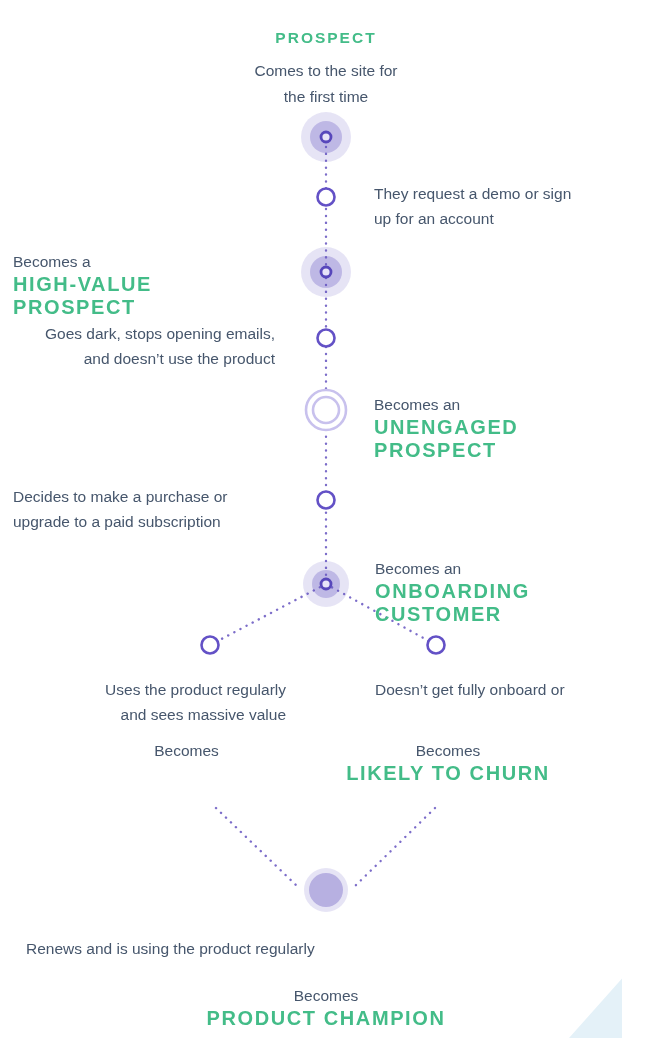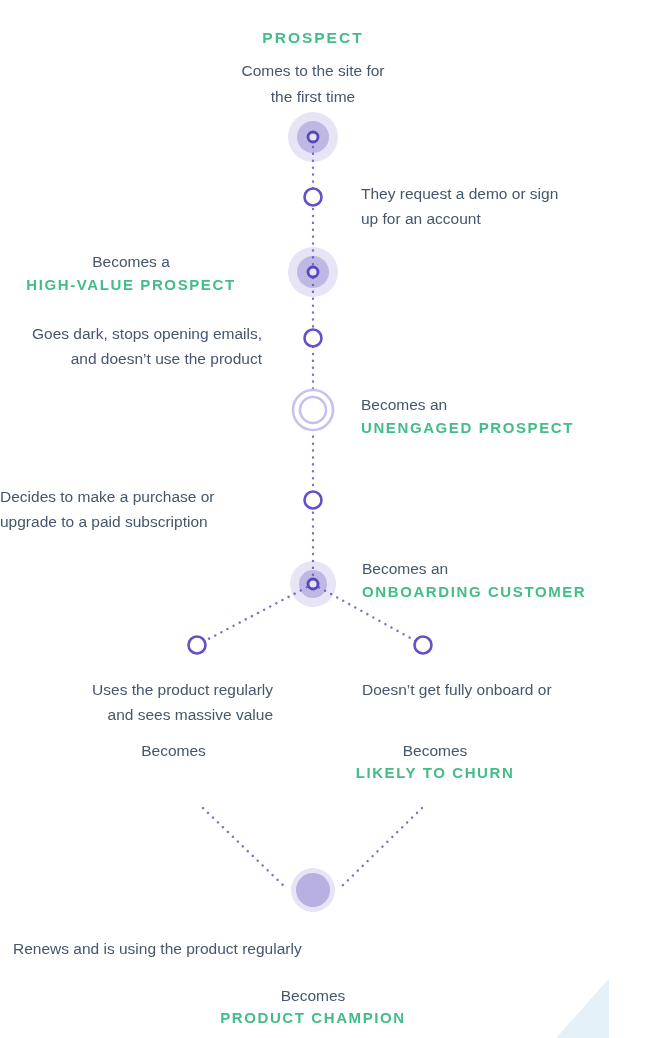--- a/index.html
+++ b/index.html
@@ -1,40 +1,40 @@
 <!DOCTYPE html>
 <html><head>
 <meta charset="utf-8">
 <style>
   html,body{margin:0;padding:0;background:#fff;}
   .canvas{
     position:relative;width:609px;height:1038px;background:#ffffff;overflow:hidden;
-    font-family:"Liberation Sans","DejaVu Sans",sans-serif;color:#46566C;
+    font-family:"Liberation Sans","DejaVu Sans",sans-serif;color:#46566C;margin-left:13px;
   }
   .art{position:absolute;left:0;top:0;width:672px;height:1038px;}
   
   .dotline{stroke:#6554C0;stroke-width:2.4;stroke-linecap:round;stroke-dasharray:0.1 6.8;fill:none;opacity:.85;}
   
   .halo-o{fill:rgba(101,84,192,.16);}
   .halo-m{fill:rgba(101,84,192,.30);}
   .halo-c{fill:#E7E3F8;stroke:#5747BB;stroke-width:2.8;}
   .ring{fill:#ffffff;stroke:#6351C6;stroke-width:2.6;}
   .dring{fill:#ffffff;stroke:#C8C1ED;stroke-width:2.6;}
   .final-i{fill:rgba(101,84,192,.36);}
   .tri{fill:#E4F1F8;}
   
   .txt{position:absolute;font-size:15.5px;line-height:25px;}
-  .status{color:#43BC88;font-weight:700;font-size:15px;letter-spacing:1.6px;}
+  .status{color:#43BC88;font-weight:700;font-size:20px;letter-spacing:1.6px;}
   .stage{line-height:23px;}
   .becomes-blk{line-height:22px;}
   #header{left:113px;top:25px;width:400px;text-align:center;}
   #header .status{display:block;letter-spacing:2px;margin-bottom:8px;font-size:15.5px;}
   #header div{line-height:26px;}
   #note-demo{left:361px;top:181px;}
-  #stage-highvalue{left:0;top:250px;width:262px;text-align:center;}
+  #stage-highvalue{left:0;top:250px;width:262px;text-align:left;}
   #note-goesdark{left:0;top:321px;width:262px;text-align:right;}
   #stage-unengaged{left:361px;top:393px;}
   #note-purchase{left:0;top:484px;width:263px;text-align:left;}
   #stage-onboarding{left:362px;top:557px;}
   #branch-left-desc{left:0;top:677px;width:273px;text-align:right;}
   #branch-left-becomes{left:48px;top:740px;width:251px;text-align:center;}
   #branch-right-desc{left:362px;top:677px;}
   #branch-right-becomes{left:310px;top:740px;width:250px;text-align:center;}
   #footer-note{left:13px;top:936px;width:600px;}
   #footer-becomes{left:13px;top:985px;width:600px;text-align:center;}

